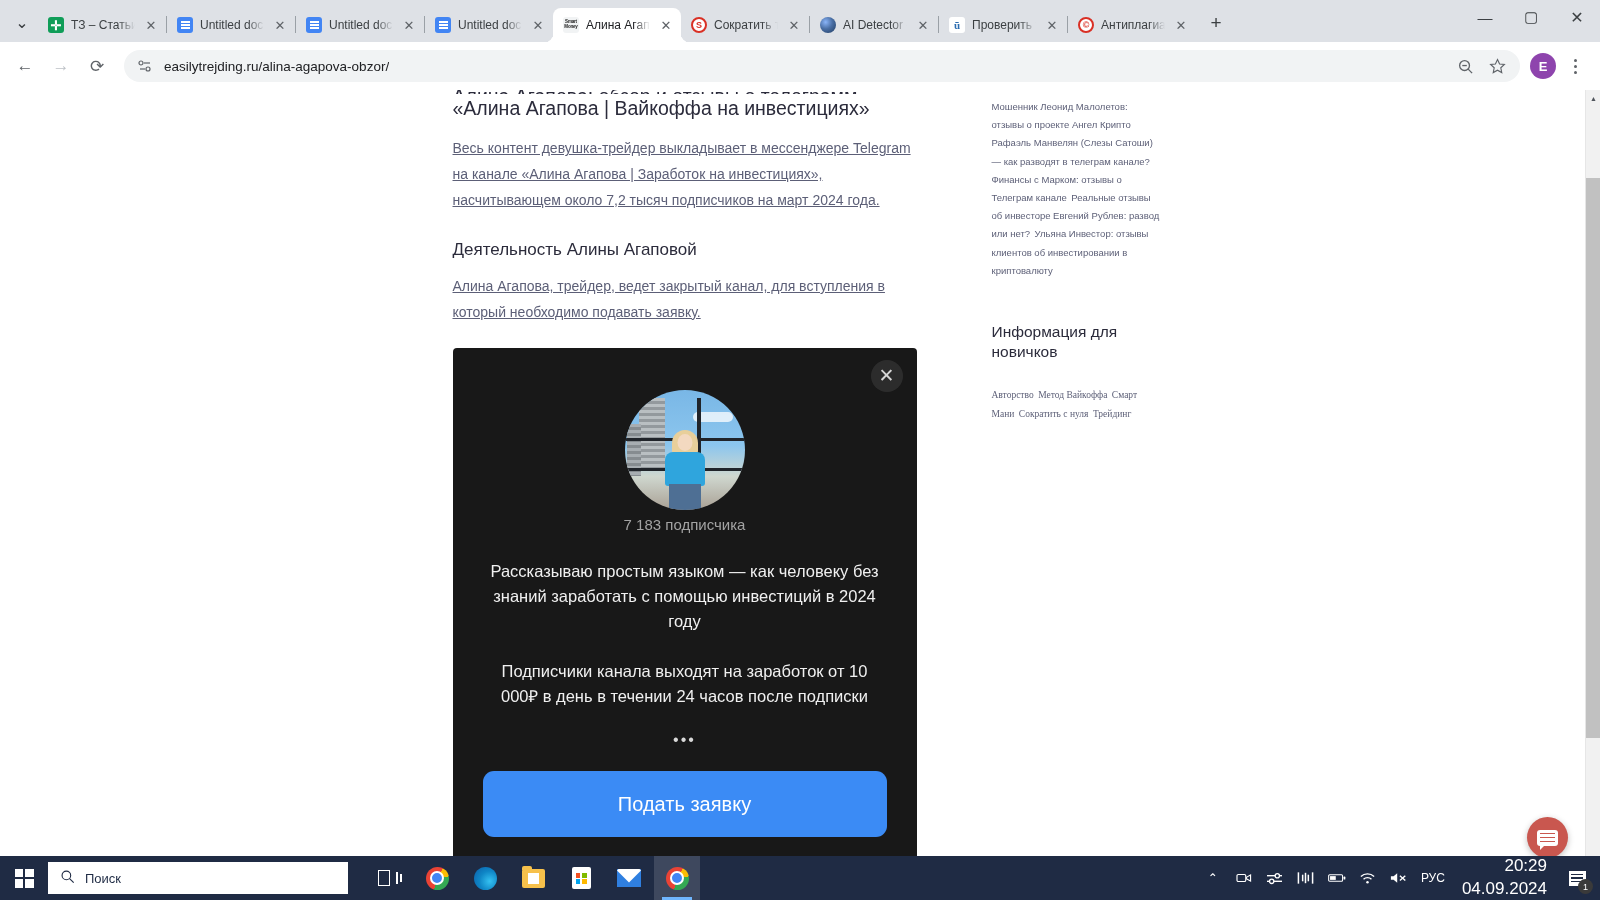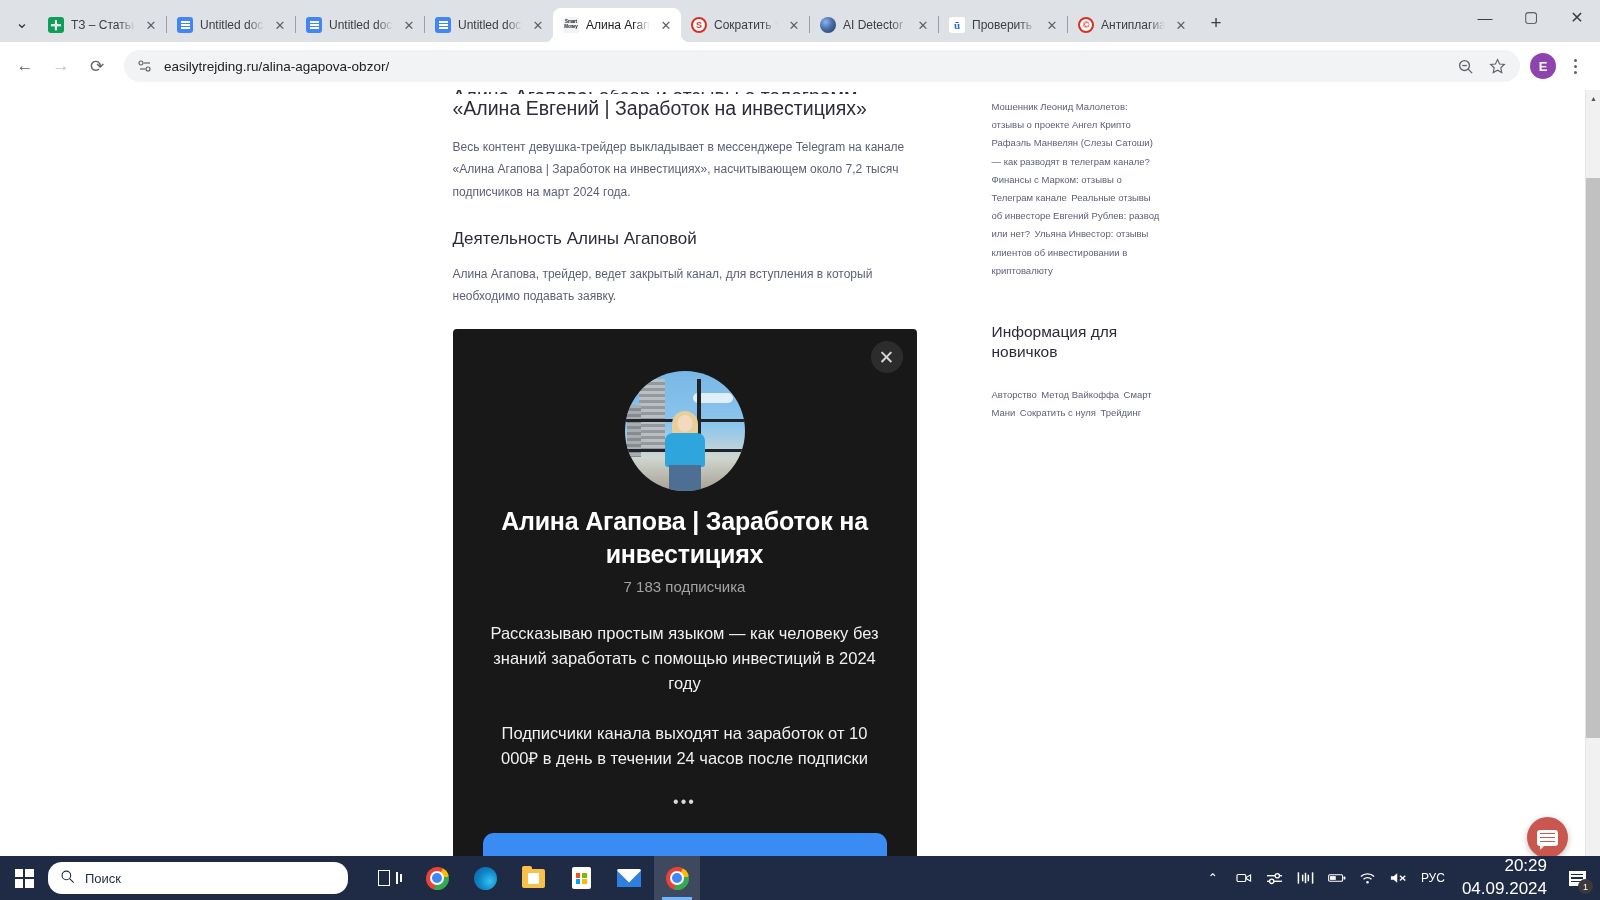--- a/index.html
+++ b/index.html
@@ -115,21 +115,21 @@
   }
   .page-inner { width: 680px; position: relative; padding-top: 0; display: flex; gap: 50px; }
 
   .article { width: 462px; flex: 0 0 462px; padding-top: 6px; }
   .h1cut {
     font-size: 19.5px; color: #2b2b3b; font-weight: 400; line-height: 1.45;
     margin-top: -14px;
   }
   .h1cut .clip { display:block; height: 12px; overflow: hidden; }
   .para {
-    font-size: 12px; color: #5c5f77; line-height: 1.85; margin: 14px 0 0 0;
+    font-size: 14px; color: #5c5f77; line-height: 1.85; margin: 14px 0 0 0; text-decoration: underline;
   }
   .h2 { font-size: 17px; color: #2b2b3b; font-weight: 400; margin: 26px 0 0 0; }
 
   
   .card {
     margin: 22px 0 0 0; width: 464px; background: #181818;
     border-radius: 4px; position: relative; padding: 16px 30px 0 30px;
     color: #fff; text-align: center; overflow: hidden; height: 557px;
   }
   .card-close {
@@ -193,21 +193,21 @@
     font-size: 20px; color: #fff; font-weight: 500;
   }
   .after-card { font-size: 11px; color: #5c5f77; line-height: 1.85; margin-top: 16px; }
 
   
   .sidebar { width: 168px; flex: 0 0 168px; padding-top: 6px; margin-left: 27px; }
   .side-link {
     font-size: 9.5px; color: #5c5f77; line-height: 1.6; margin-bottom: 13px;
   }
   .side-h2 { font-size: 15.5px; color: #2b2b3b; line-height: 1.3; margin: 44px 0 22px 0; font-weight: 400; }
-  .side-link.small { font-size: 9.5px; margin-bottom: 16px; }
+  .side-link.small { font-size: 9.5px; margin-bottom: 16px; font-family: Liberation Serif, serif; }
 
   
   .scrollbar {
     position: absolute; right: 0; top: 0; bottom: 0; width: 15px; background: #f1f1f1;
     border-left: 1px solid #e6e6e6;
   }
   .sb-up, .sb-down {
     position: absolute; left: 0; width: 15px; height: 16px;
     display: flex; align-items: center; justify-content: center;
     font-size: 7px; color: #50555c;
@@ -240,21 +240,21 @@
     background: #1f2b44; display: flex; align-items: center; color: #fff;
   }
   .start {
     width: 48px; height: 44px; display: flex; align-items: center; justify-content: center;
   }
   .win-logo { width: 19px; height: 19px; display: grid; grid-template-columns: 1fr 1fr;
               grid-template-rows: 1fr 1fr; gap: 2px; }
   .win-logo i { background: #fff; display: block; }
   .searchbox {
     width: 300px; height: 32px; background: #ffffff; display: flex; align-items: center;
-    gap: 10px; padding: 0 12px; color: #1f2b44; font-size: 13px; border-radius: 14px;
+    gap: 10px; padding: 0 12px; color: #1f2b44; font-size: 13px;
   }
   .tb-icons { display: flex; align-items: center; gap: 2px; margin-left: 18px; }
   .tb-item {
     width: 46px; height: 44px; display: flex; align-items: center; justify-content: center;
     position: relative;
   }
   .tb-item.active { background: rgba(255,255,255,0.14); }
   .tb-item.active::after {
     content:""; position:absolute; left: 8px; right: 8px; bottom: 0; height: 3px; background: #6fb6ff;
   }
@@ -443,21 +443,21 @@
     </div>
   </div>
 
   <div class="viewport">
     <div class="page">
       <div class="page-inner">
 
         <div class="article">
           <div class="h1cut">
             <span class="clip">Алина Агапова: обзор и отзывы о телеграмм канале</span>
-            <span>«Алина Евгений | Заработок на инвестициях»</span>
+            <span>«Алина Агапова | Вайкоффа на инвестициях»</span>
           </div>
 
           <p class="para">Весь контент девушка-трейдер выкладывает в мессенджере Telegram на канале «Алина Агапова | Заработок на инвестициях», насчитывающем около 7,2 тысяч подписчиков на март 2024 года.</p>
 
           <h2 class="h2">Деятельность Алины Агаповой</h2>
 
           <p class="para">Алина Агапова, трейдер, ведет закрытый канал, для вступления в который необходимо подавать заявку.</p>
 
           <div class="card">
             <div class="card-close">✕</div>
@@ -468,21 +468,20 @@
               <span class="av-cloud"></span>
               <span class="av-rail"></span>
               <span class="av-rail2"></span>
               <span class="av-post"></span>
               <span class="av-hair"></span>
               <span class="av-face"></span>
               <span class="av-body"></span>
               <span class="av-skirt"></span>
             </div>
 
-            <div class="card-title">Алина Агапова | Заработок на инвестициях</div>
             <div class="card-subs">7 183 подписчика</div>
             <div class="card-body">Рассказываю простым языком — как человеку без знаний заработать с помощью инвестиций в 2024 году
 
 Подписчики канала выходят на заработок от 10 000₽ в день в течении 24 часов после подписки</div>
             <div class="card-dots">•••</div>
             <div class="card-cta">Подать заявку</div>
           </div>
 
           <p class="after-card">Но при этом девушка на нее не отвечает спустя сутки, поэтому искать информацию о ее работе придется на сторонних ресурсах.</p>
         </div>

